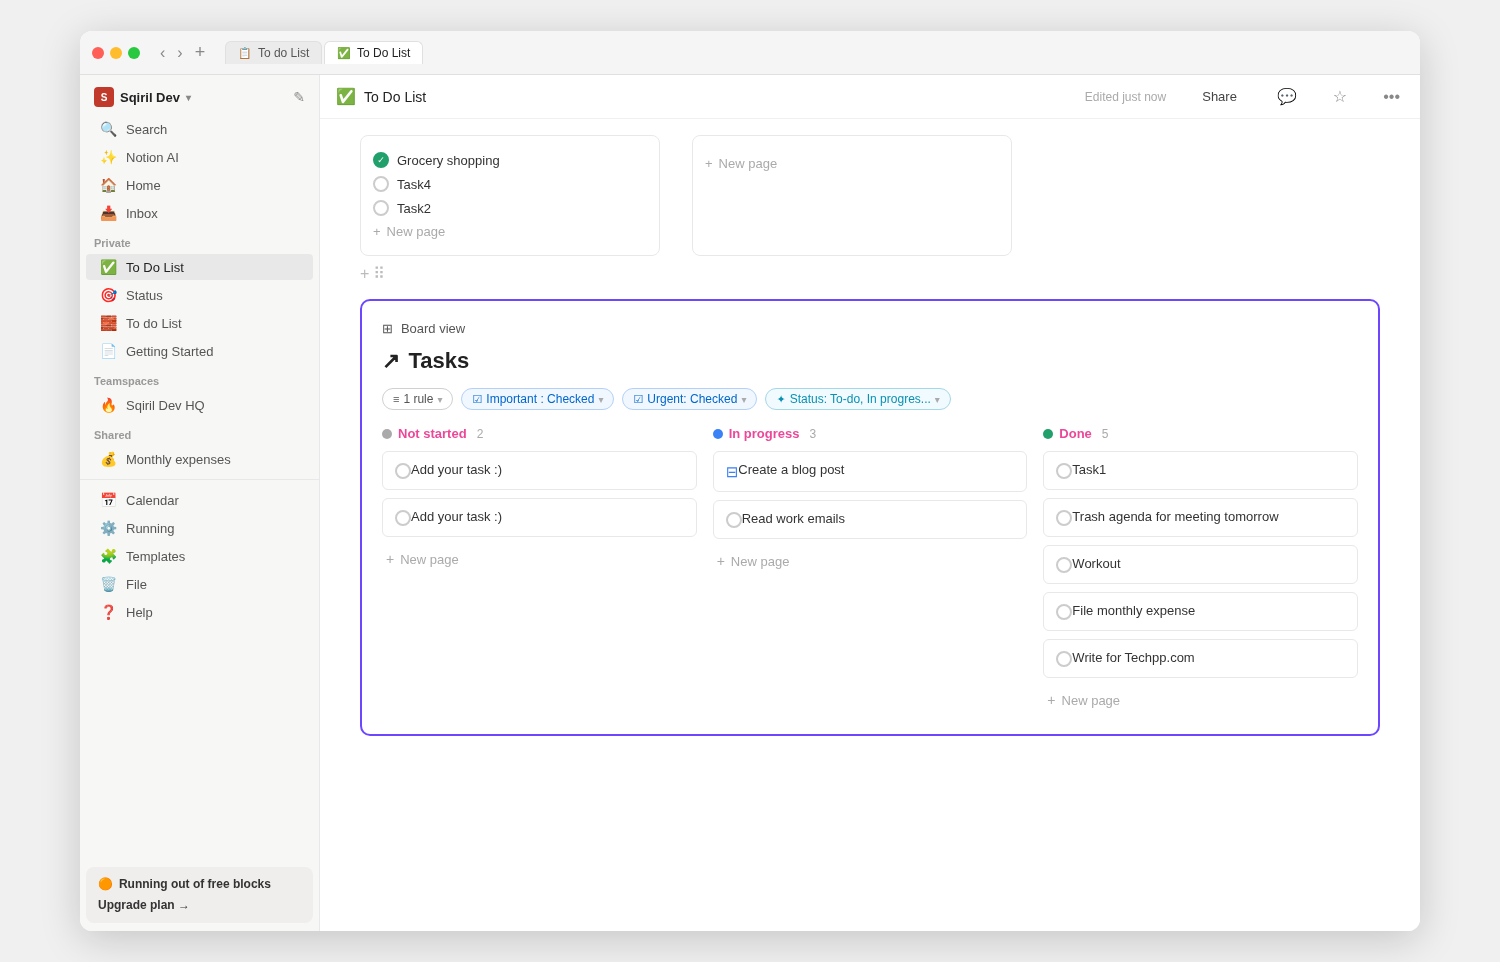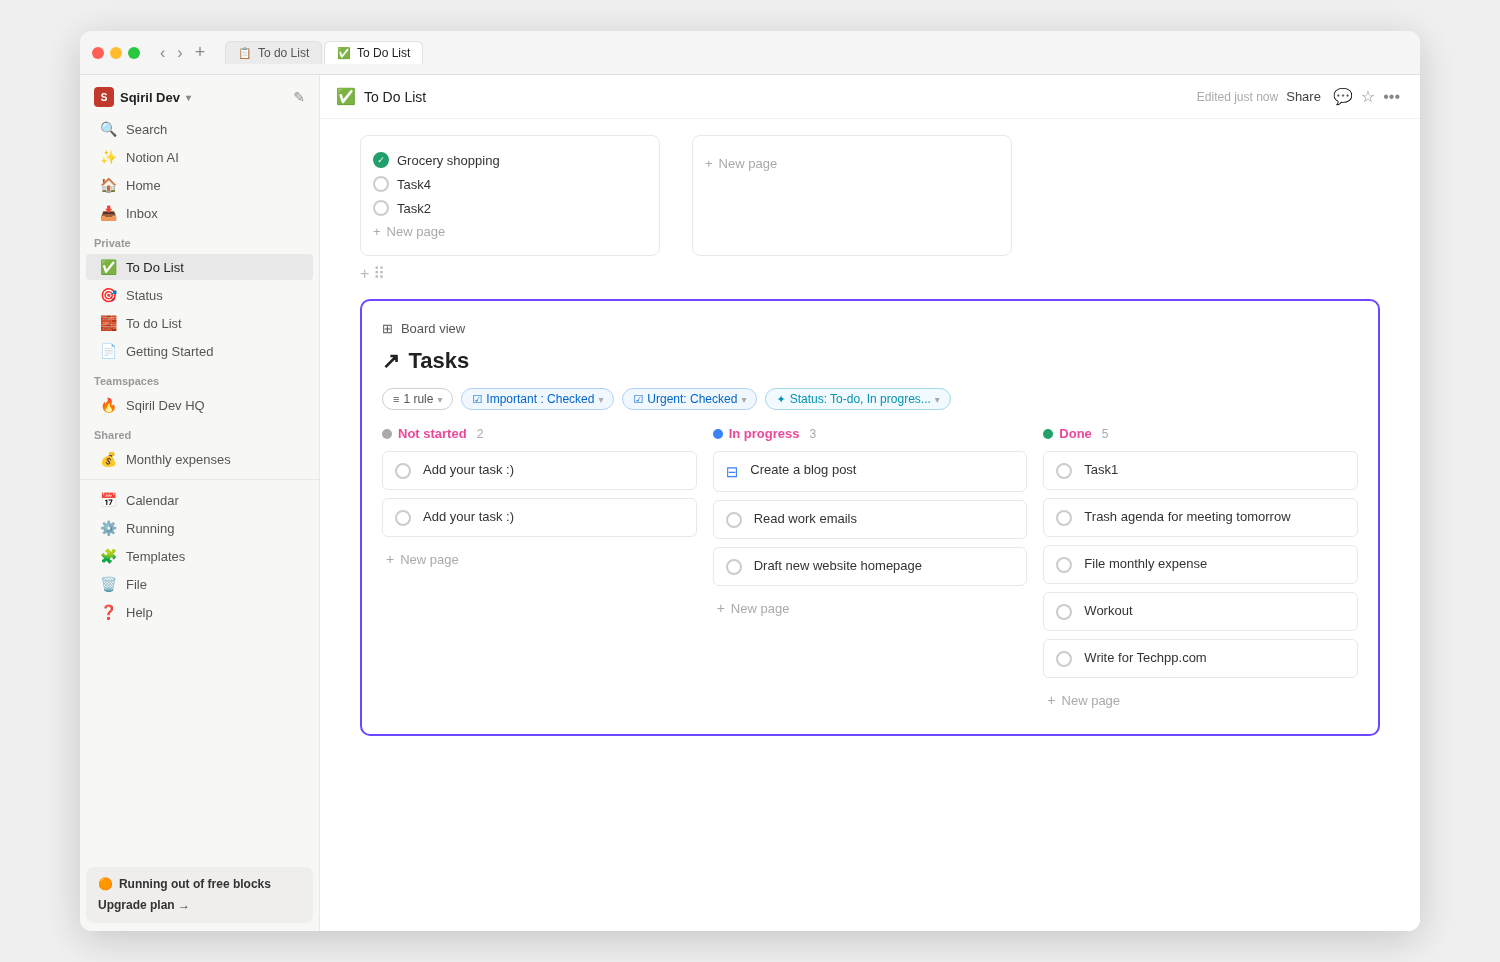--- a/index.html
+++ b/index.html
@@ -31,21 +31,21 @@
     .sidebar-section-label { font-size: 11px; color: #999; font-weight: 600; padding: 10px 14px 4px; text-transform: none; letter-spacing: 0; }
     .sidebar-divider { height: 1px; background: #e8e8e8; margin: 6px 0; }
     .upgrade-box { background: #f0eeec; border-radius: 8px; padding: 10px 12px; margin: 0 6px; }
     .upgrade-box-title { font-size: 12px; font-weight: 600; color: #333; display: flex; align-items: center; gap: 6px; margin-bottom: 4px; }
     .upgrade-box-desc { font-size: 11px; color: #666; line-height: 1.4; margin-bottom: 8px; }
     .upgrade-link { font-size: 12px; color: #333; font-weight: 600; cursor: pointer; text-decoration: none; }
     .content { flex: 1; display: flex; flex-direction: column; overflow: hidden; background: #fff; }
     .content-header { display: flex; align-items: center; padding: 8px 16px; border-bottom: 1px solid #f0f0f0; gap: 8px; flex-shrink: 0; }
     .page-title-bar { display: flex; align-items: center; gap: 8px; flex: 1; font-size: 14px; font-weight: 500; color: #222; }
     .page-check-icon { color: #22a06b; font-size: 16px; }
-    .header-actions { display: flex; align-items: center; gap: 0; }
+    .header-actions { display: flex; align-items: center; gap: 28px; }
     .edited-text { font-size: 12px; color: #aaa; }
     .share-btn { font-size: 13px; color: #444; font-weight: 500; cursor: pointer; padding: 4px 8px; border-radius: 4px; }
     .header-icon-btn { background: none; border: none; cursor: pointer; color: #888; font-size: 16px; padding: 4px; border-radius: 4px; }
     .content-body { flex: 1; overflow-y: auto; overflow-x: hidden; padding: 0; position: relative; }
     .card { background: #fff; border: 1px solid #e8e8e8; border-radius: 8px; padding: 12px; min-width: 320px; margin-right: 16px; }
     .card-item { display: flex; align-items: center; gap: 8px; padding: 4px 0; font-size: 13px; color: #333; }
     .circle-check { width: 16px; height: 16px; border-radius: 50%; border: 2px solid #ccc; flex-shrink: 0; display: flex; align-items: center; justify-content: center; font-size: 9px; }
     .circle-check.checked { border-color: #22a06b; background: #22a06b; color: #fff; }
     .new-page-link { display: flex; align-items: center; gap: 6px; color: #aaa; font-size: 13px; padding: 4px 0; cursor: pointer; }
     .board-section { margin: 16px 40px; border: 2.5px solid #6c47ff; border-radius: 10px; padding: 20px; background: #fff; }
@@ -59,21 +59,21 @@
     .filter-chip.teal { color: #0891b2; border-color: #a5d8e6; background: #f0faff; }
     .columns { display: flex; gap: 16px; }
     .column { flex: 1; min-width: 0; }
     .column-header { display: flex; align-items: center; gap: 6px; margin-bottom: 10px; }
     .col-dot { width: 10px; height: 10px; border-radius: 50%; flex-shrink: 0; }
     .col-dot.gray { background: #aaa; }
     .col-dot.blue { background: #3b82f6; }
     .col-dot.green { background: #22a06b; }
     .col-label { font-size: 13px; font-weight: 600; color: #ec4899; }
     .col-count { font-size: 12px; color: #aaa; margin-left: 4px; }
-    .task-card { background: #fff; border: 1px solid #e8e8e8; border-radius: 6px; padding: 10px 12px; margin-bottom: 8px; display: flex; align-items: flex-start; gap: 12px; font-size: 13px; color: #333; }
+    .task-card { background: #fff; border: 1px solid #e8e8e8; border-radius: 6px; padding: 10px 12px; margin-bottom: 8px; display: flex; align-items: flex-start; gap: 0; font-size: 13px; color: #333; }
     .task-card .task-icon { font-size: 15px; flex-shrink: 0; margin-top: 1px; }
     .task-card.in-progress .task-icon { color: #3b82f6; }
     .task-circle { width: 16px; height: 16px; border-radius: 50%; border: 2px solid #ccc; flex-shrink: 0; margin-top: 1px; }
     .col-new-page { display: flex; align-items: center; gap: 6px; color: #aaa; font-size: 13px; padding: 6px 4px; cursor: pointer; margin-top: 4px; }
     .add-icon { font-size: 14px; }
     .drag-handle { display: flex; align-items: center; gap: 4px; color: #ccc; margin-left: 40px; margin-top: 8px; }
   </style>
 </head>
 <body>
 
@@ -312,24 +312,20 @@
                 <span class="col-count">3</span>
               </div>
               <div class="task-card in-progress">
                 <span class="task-icon">⊟</span>
                 <span>Create a blog post</span>
               </div>
               <div class="task-card">
                 <div class="task-circle"></div>
                 <span>Read work emails</span>
               </div>
-              <div class="task-card">
-                <div class="task-circle"></div>
-                <span>Draft new website homepage</span>
-              </div>
               <div class="col-new-page">
                 <span class="add-icon">+</span>
                 <span>New page</span>
               </div>
             </div>
 
             <div class="column">
               <div class="column-header">
                 <div class="col-dot green"></div>
                 <span class="col-label">Done</span>
@@ -338,25 +334,25 @@
               <div class="task-card">
                 <div class="task-circle"></div>
                 <span>Task1</span>
               </div>
               <div class="task-card">
                 <div class="task-circle"></div>
                 <span>Trash agenda for meeting tomorrow</span>
               </div>
               <div class="task-card">
                 <div class="task-circle"></div>
+                <span>Workout</span>
+              </div>
+              <div class="task-card">
+                <div class="task-circle"></div>
                 <span>File monthly expense</span>
-              </div>
-              <div class="task-card">
-                <div class="task-circle"></div>
-                <span>Workout</span>
               </div>
               <div class="task-card">
                 <div class="task-circle"></div>
                 <span>Write for Techpp.com</span>
               </div>
               <div class="col-new-page">
                 <span class="add-icon">+</span>
                 <span>New page</span>
               </div>
             </div>

